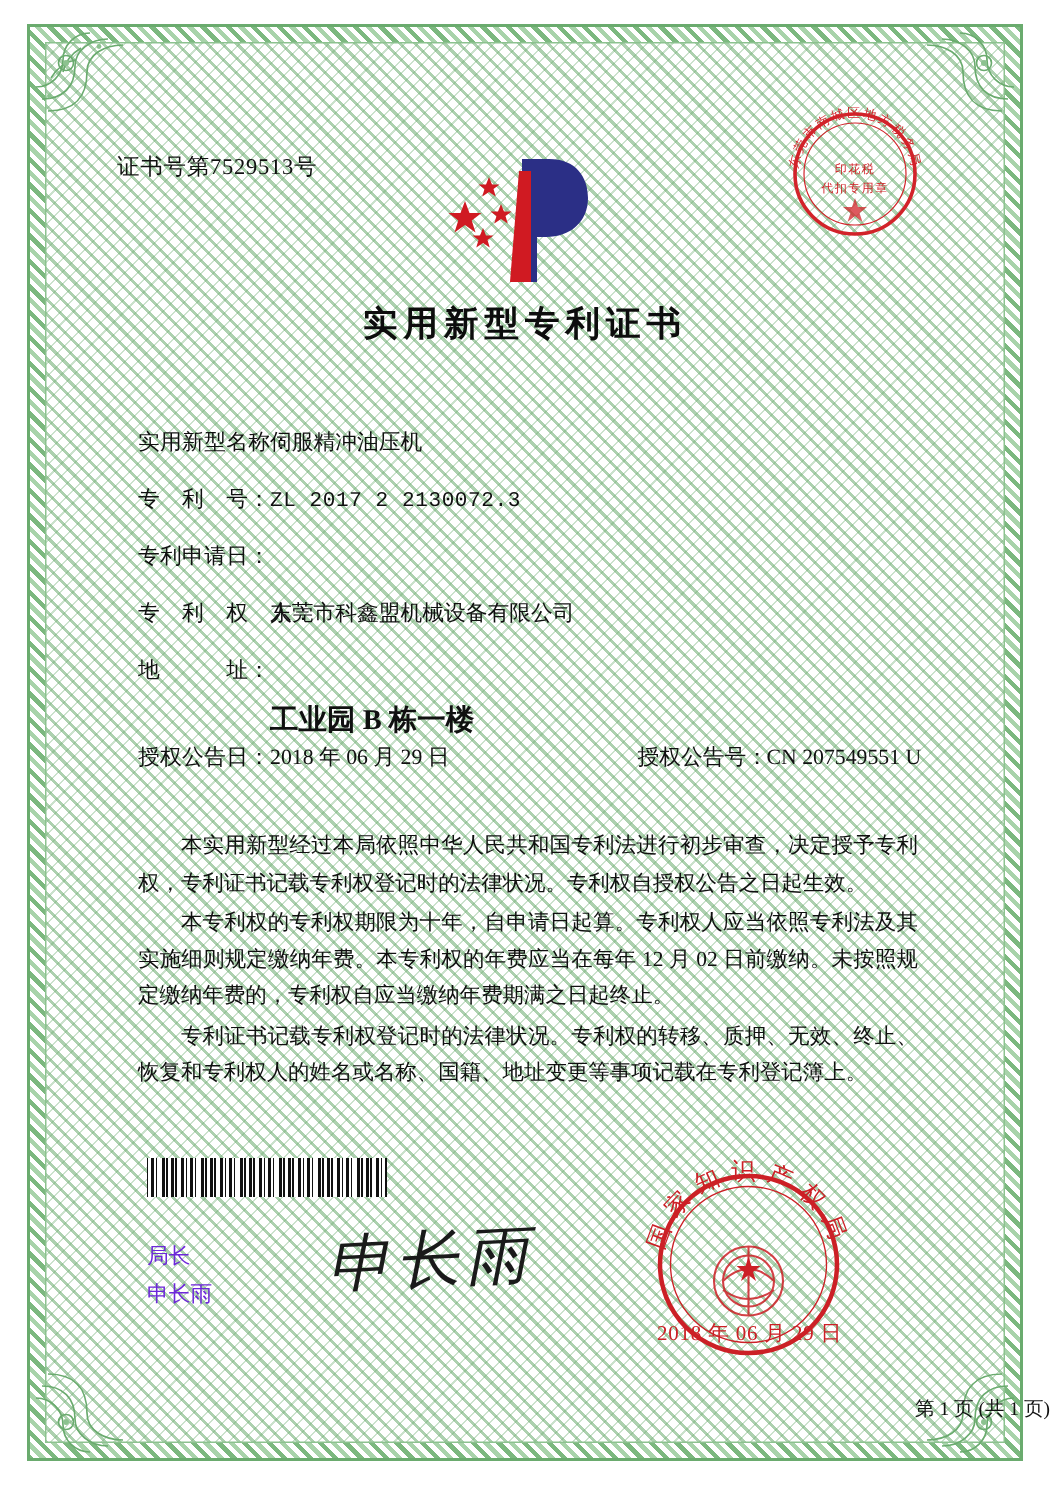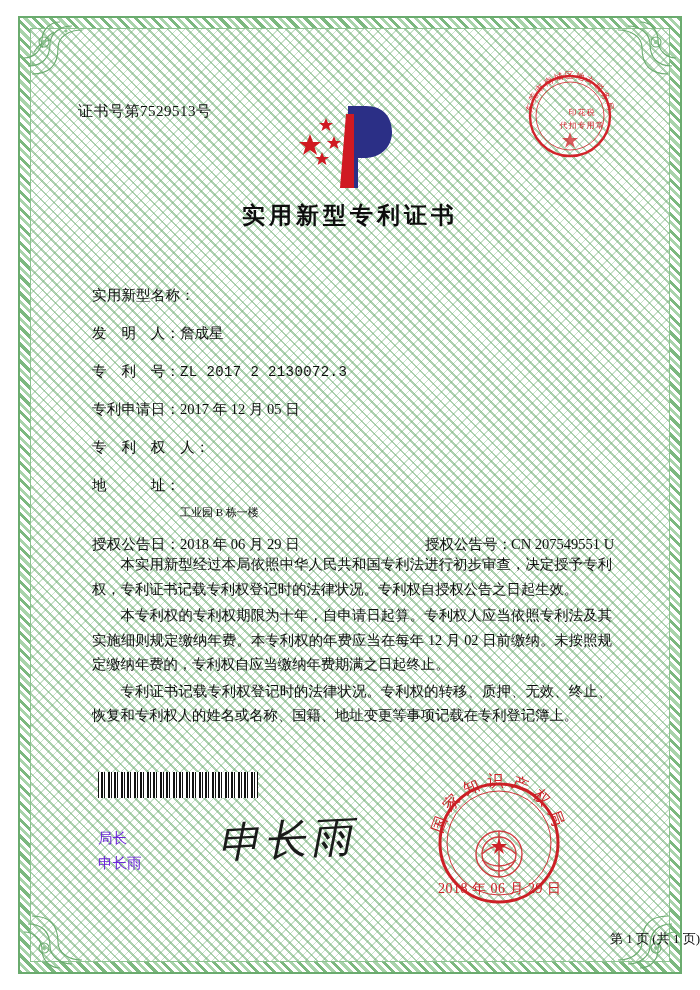--- a/index.html
+++ b/index.html
@@ -88,21 +88,21 @@
   .red-seal-top {
     position: absolute;
     right: 78px;
     top: 64px;
     width: 104px;
     height: 104px;
   }
   .red-seal-top .seal-line1,
   .red-seal-top .seal-line2 {
     position: absolute;
-    left: 12px;
+    left: 0;
     width: 104px;
     text-align: center;
     color: #d2232a;
     font-size: 8px;
     letter-spacing: 1px;
   }
   .red-seal-top .seal-line1 { top: 43px; }
   .red-seal-top .seal-line2 { top: 56px; }
   .seal-arc {
     position: absolute;
@@ -154,22 +154,23 @@
   }
   .field-row.two-col .field-value { flex: 0 0 245px; }
   .second-label {
     width: 86px;
     flex: 0 0 86px;
     white-space: nowrap;
   }
   .address-second-line {
     margin-left: 88px;
     margin-top: -8px;
-    margin-bottom: 14px;
-    font-size: 11px;
+    margin-bottom: 2px;
+    font-size: 19px;
+    font-weight: bold;
   }
 
   
   .body-text {
     position: absolute;
     left: 92px;
     top: 552px;
     width: 520px;
     font-size: 14.3px;
     line-height: 1.72;
@@ -340,39 +341,36 @@
     <div class="seal-line1">印花税</div>
     <div class="seal-line2">代扣专用章</div>
   </div>
 
   <div class="doc-title">实用新型专利证书</div>
 
   <div class="fields">
 
     <div class="field-row">
       <div class="field-label">实用新型名称：</div>
-    </div>
-
-    <div class="field-row">
-      <div class="field-label">发　明　人：</div>
-      <div class="field-value">詹成星</div>
-    </div>
+      <div class="field-value">伺服精冲油压机</div>
+    </div>
+
 
     <div class="field-row">
       <div class="field-label">专　利　号：</div>
       <div class="field-value mono">ZL 2017 2 2130072.3</div>
     </div>
 
     <div class="field-row">
       <div class="field-label">专利申请日：</div>
-      <div class="field-value">2017 年 12 月 05 日</div>
     </div>
 
     <div class="field-row">
       <div class="field-label">专　利　权　人：</div>
+      <div class="field-value">东莞市科鑫盟机械设备有限公司</div>
     </div>
 
     <div class="field-row">
       <div class="field-label">地　　　址：</div>
     </div>
     <div class="address-second-line">工业园 B 栋一楼</div>
 
     <div class="field-row two-col">
       <div class="field-label">授权公告日：</div>
       <div class="field-value">2018 年 06 月 29 日</div>

